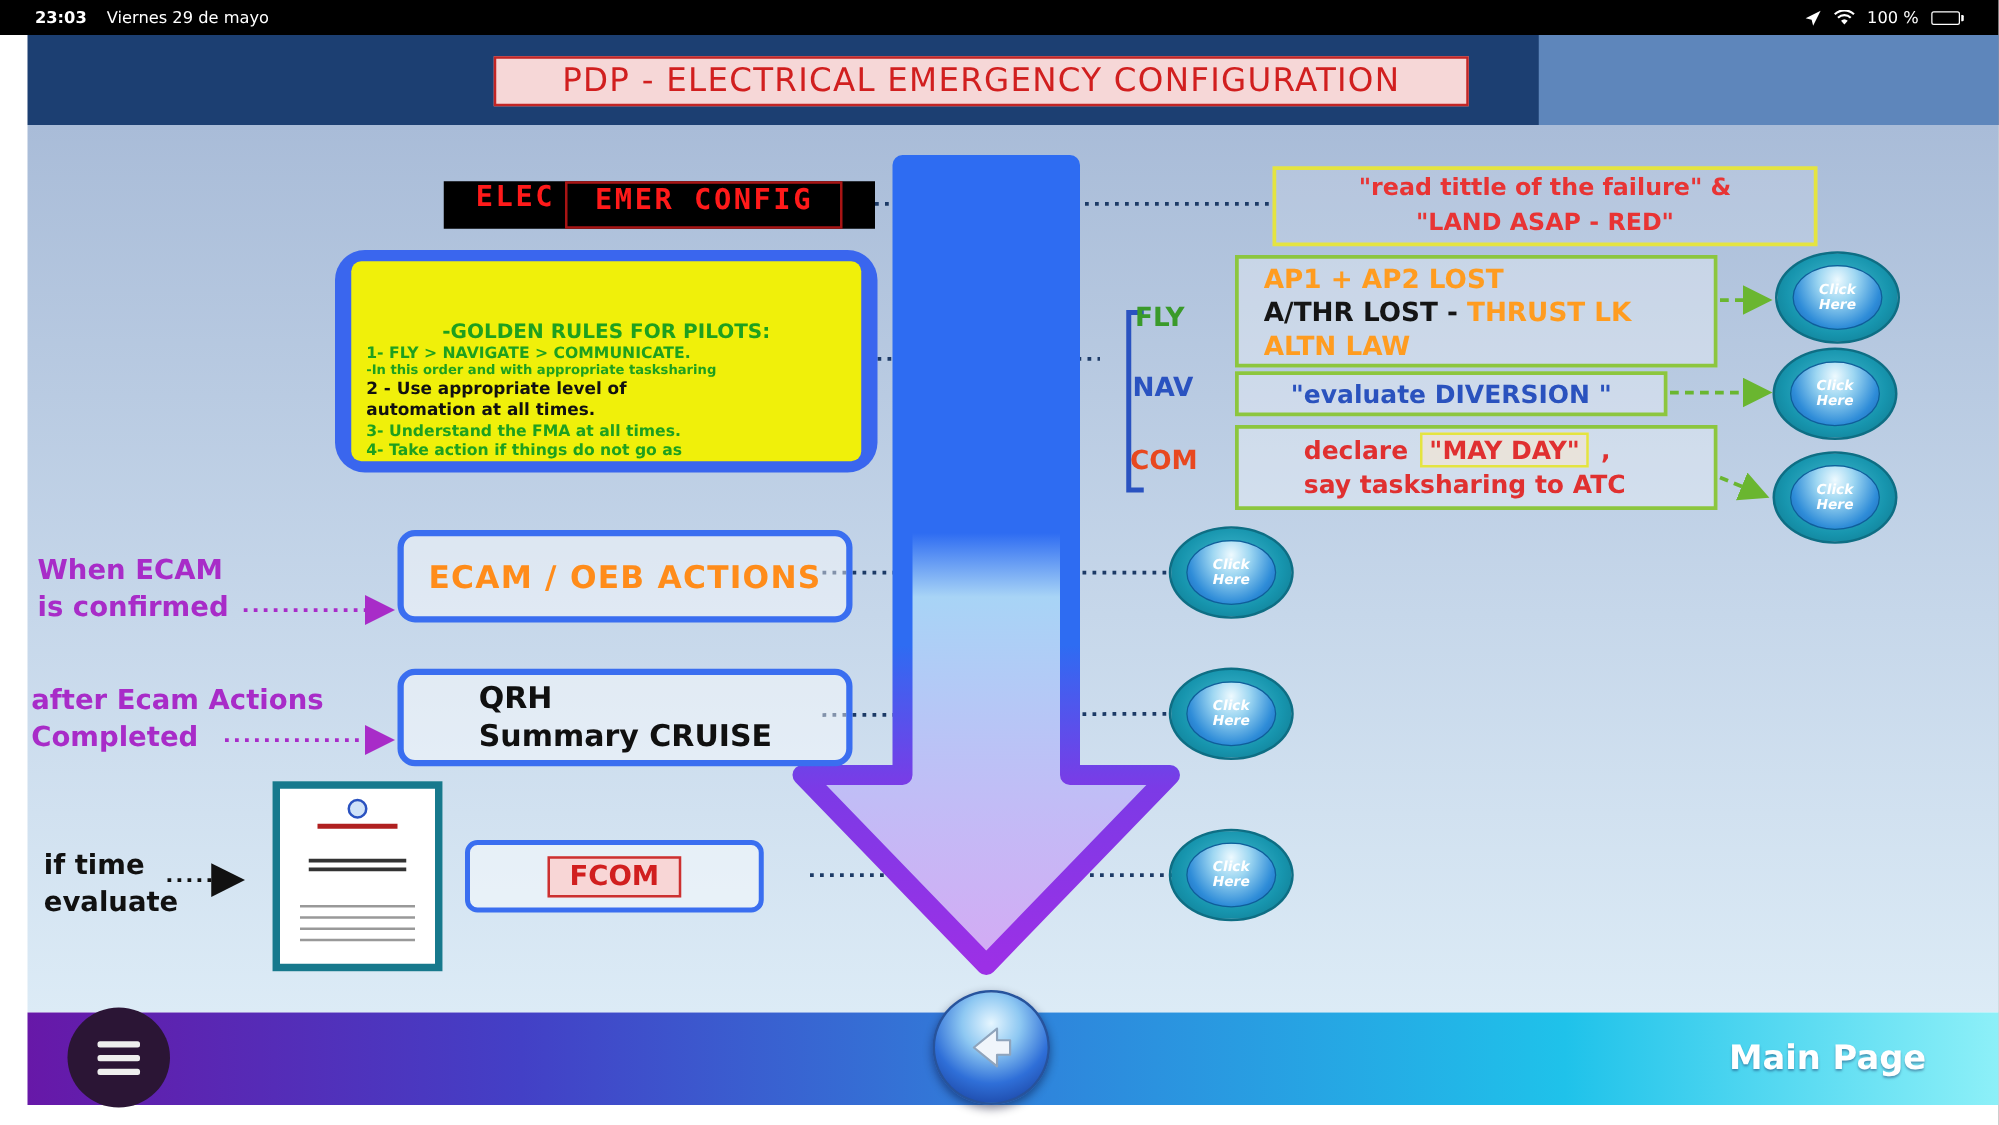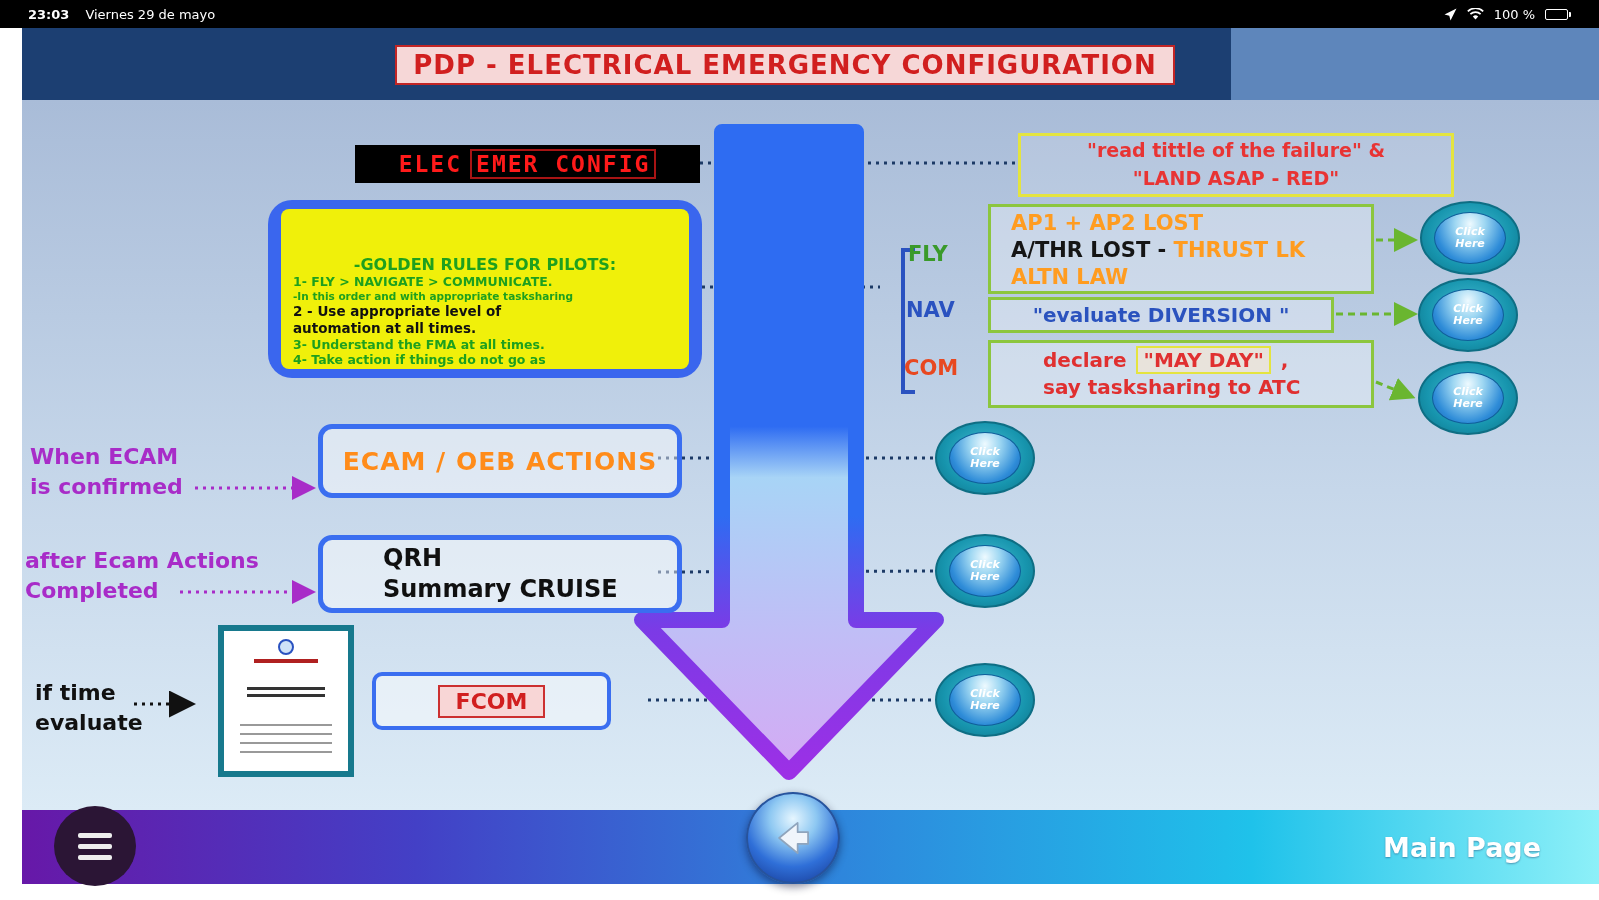--- a/index.html
+++ b/index.html
@@ -16,36 +16,36 @@
   .battery-body { width:23px; height:11px; border:1px solid #fff; border-radius:2px; padding:1px; position:relative; }
   .battery-fill { width:100%; height:100%; background:#fff; border-radius:1px; }
   .battery-nub { width:2px; height:5px; background:#fff; border-radius:0 1px 1px 0; margin-left:1px; }
   .bat-wrap { display:flex; align-items:center; }
 
   
   .header { position:absolute; left:22px; top:28px; width:1577px; height:72px; background:#1c3f72; z-index:5; }
   .header-right-panel { position:absolute; right:0; top:0; width:368px; height:72px; background:#5e86bb; }
   .title-box { position:absolute; left:373px; top:17px; width:780px; height:40px; background:#f6d7d7;
     border:2px solid #c22525; display:flex; align-items:center; justify-content:center; }
-  .title-text { color:#d11f1f; font-weight:bold; font-size:26px; letter-spacing:1px; white-space:nowrap; }
+  .title-text { color:#d11f1f; font-weight:normal; font-size:26px; letter-spacing:1px; white-space:nowrap; }
 
   
   .content { position:absolute; left:22px; top:100px; width:1577px; height:710px;
     background:linear-gradient(180deg,#a9bcd8 0%,#c6d7ea 55%,#dcebf6 100%); z-index:4; overflow:hidden; }
   .connector-layer { position:absolute; left:0; top:0; z-index:1; }
   .dot-navy  { stroke:#1c3a66; stroke-width:3; stroke-dasharray:3 5; fill:none; }
   .dash-green{ stroke:#6ab630; stroke-width:3; stroke-dasharray:7 5; fill:none; }
   .dot-purple{ stroke:#a82cc8; stroke-width:3; stroke-dasharray:3 5; fill:none; }
   .dot-black { stroke:#111;    stroke-width:3; stroke-dasharray:3 5; fill:none; }
   .abs { position:absolute; z-index:3; }
 
   .elec-banner { left:333px; top:45px; width:345px; height:38px; background:#000;
-    display:flex; align-items:center; justify-content:center; gap:8px;
+    display:flex; justify-content:center; gap:8px;
     font-family:"DejaVu Sans Mono", monospace; font-weight:bold; font-size:23px; color:#ff1a1a; letter-spacing:2px; }
-  .elec-boxed { border:2px solid #a81414; padding:0 4px; }
+  .elec-boxed { border:2px solid #a81414; padding:0 22px; }
 
   .read-note { left:996px; top:33px; width:436px; height:64px; border:3px solid #e4e440;
     display:flex; flex-direction:column; align-items:center; justify-content:center;
     color:#e83434; font-weight:bold; font-size:19px; line-height:1.45; background:rgba(255,255,255,0.12); }
 
   .golden-rules { left:246px; top:100px; width:434px; height:178px; background:#3a66ee; border-radius:24px; padding:9px 13px; }
   .golden-inner { width:100%; height:100%; background:#f0f00a; border-radius:8px; padding:5px 12px; overflow:hidden; }
   .gr-title { text-align:center; color:#1ea01e; font-weight:bold; font-size:16px;margin-top:41px; }
   .gr-line  { color:#1ea01e; font-weight:bold; font-size:12.5px; line-height:1.25; }
   .gr-small { font-size:10.5px; }

